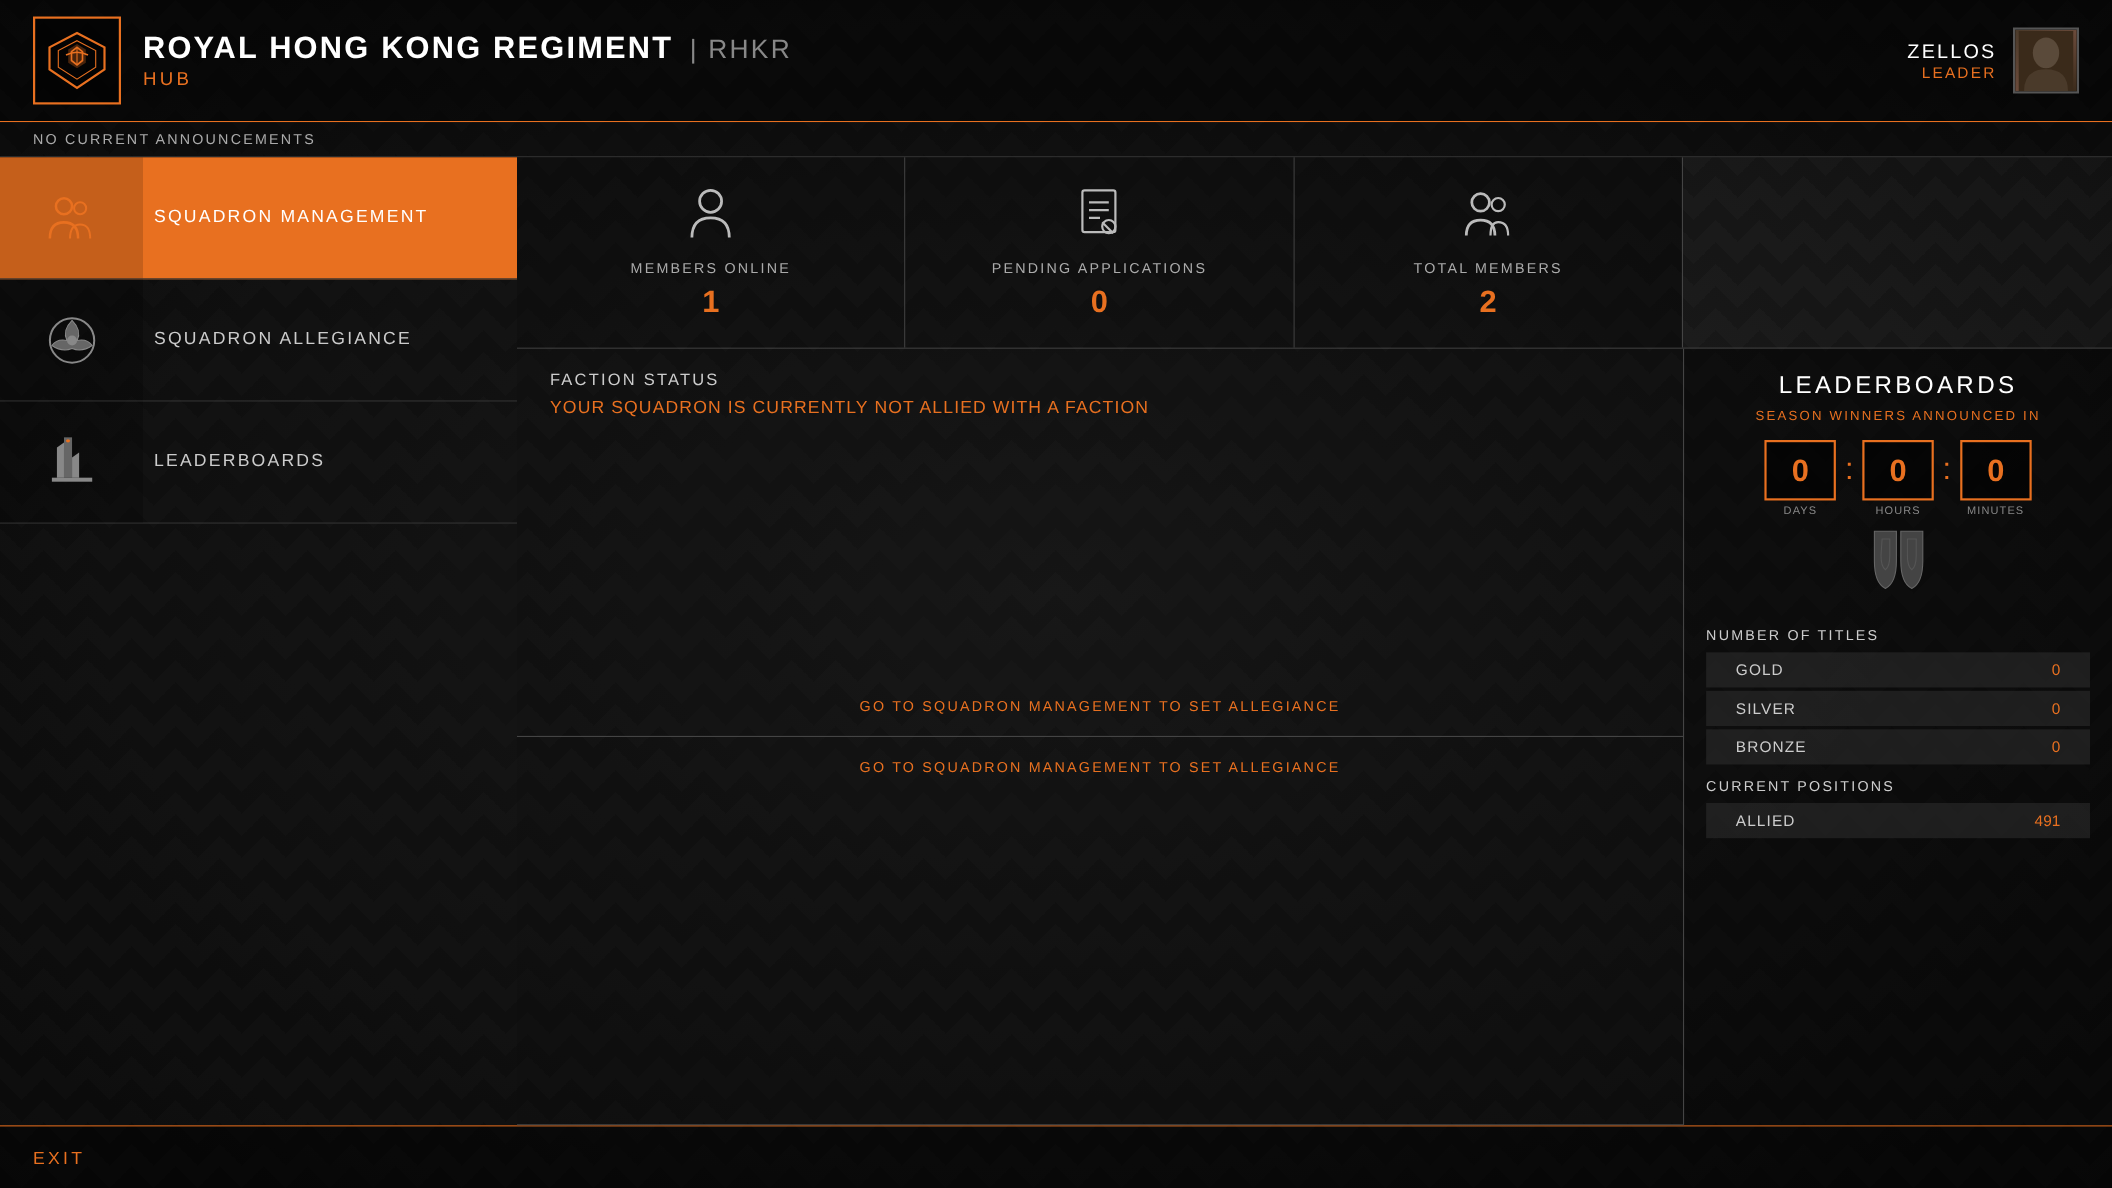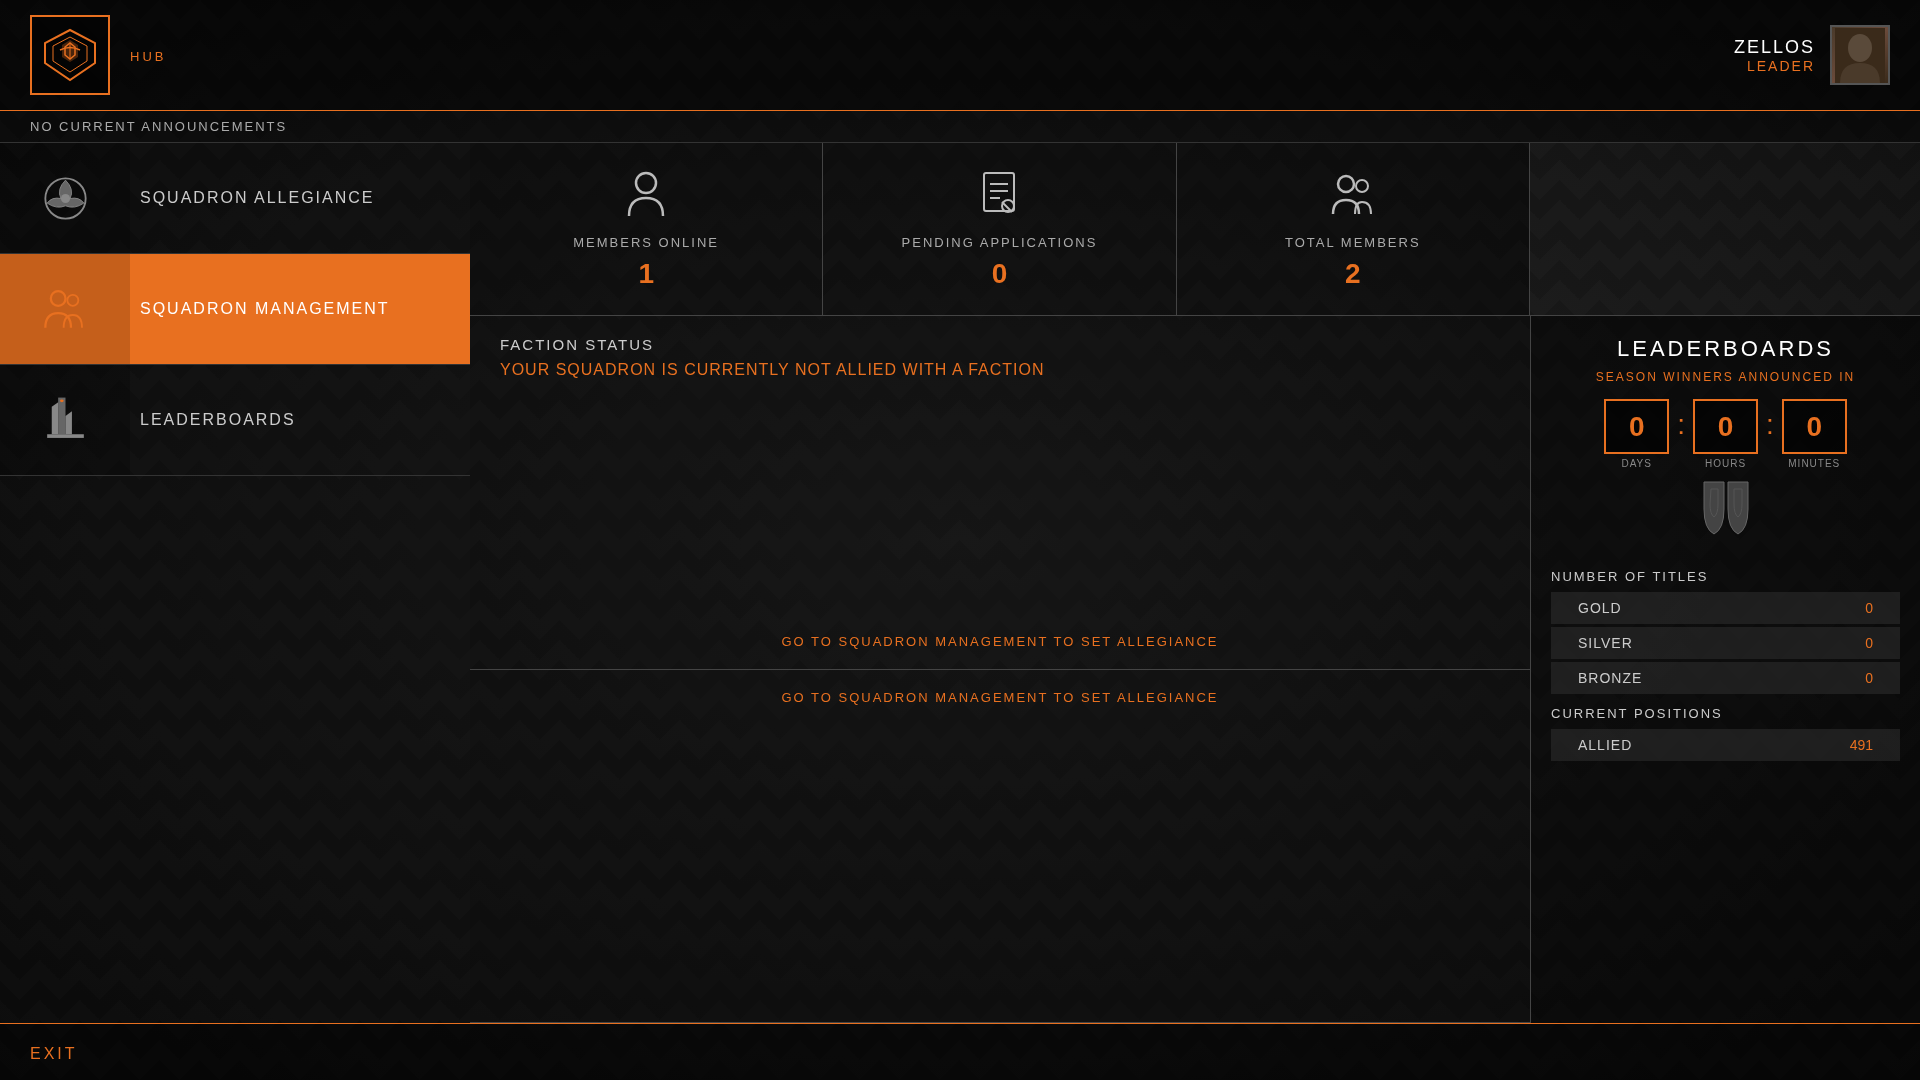--- a/index.html
+++ b/index.html
@@ -87,21 +87,21 @@
       text-transform: uppercase;
     }
 
     .squadron-tag {
       font-size: 24px;
       color: #888;
       letter-spacing: 2px;
     }
 
     .hub-label {
-      font-size: 13px;
+      font-size: 17px;
       color: #e87020;
       letter-spacing: 3px;
       margin-top: 2px;
     }
 
     .header-right {
       display: flex;
       align-items: center;
       gap: 15px;
     }
@@ -449,20 +449,24 @@
         <svg class="icon-svg" viewBox="0 0 60 60">
           <polygon points="30,5 55,18 55,38 30,55 5,38 5,18" fill="none" stroke="#e87020" stroke-width="2"></polygon>
           <polygon points="30,12 47,21 47,36 30,47 13,36 13,21" fill="none" stroke="#e87020" stroke-width="1"></polygon>
           <path d="M22,20 L30,15 L38,20 L38,32 L30,37 L22,32 Z" fill="#e87020" opacity="0.3"></path>
           <path d="M25,22 L30,18 L35,22 L35,30 L30,34 L25,30 Z" fill="none" stroke="#e87020" stroke-width="1.5"></path>
           <line x1="30" y1="18" x2="30" y2="34" stroke="#e87020" stroke-width="1"></line>
           <path d="M20,25 Q30,20 40,25" fill="none" stroke="#e87020" stroke-width="1.5"></path>
         </svg>
       </div>
       <div class="squadron-title-block">
+        <div class="squadron-name-row">
+          <span class="squadron-name">ROYAL HONG KONG REGIMENT</span>
+          <span class="squadron-tag">| RHKR</span>
+        </div>
         <span class="hub-label">HUB</span>
       </div>
     </div>
     <div class="header-right">
       <div class="user-info">
         <div class="user-name">ZELLOS</div>
         <div class="user-role">LEADER</div>
       </div>
       <div class="user-avatar">
         <div class="user-avatar-img">
@@ -477,42 +481,42 @@
     </div>
   </div>
 
   <div class="announcement-bar">
     <span>NO CURRENT ANNOUNCEMENTS</span>
   </div>
 
   <div class="main-content">
 
     <div class="sidebar">
-
-      <div class="sidebar-item">
-        <div class="sidebar-item-icon">
-          <svg width="55" height="55" viewBox="0 0 60 60" fill="none">
-            <circle cx="30" cy="30" r="22" stroke="#888" stroke-width="2"></circle>
-            <path d="M30,10 Q40,20 35,30 Q45,28 50,35 Q40,42 30,38 Q20,42 10,35 Q15,28 25,30 Q20,20 30,10 Z" fill="#666" stroke="#888" stroke-width="1"></path>
-            <circle cx="30" cy="30" r="5" fill="#888"></circle>
-          </svg>
-        </div>
-        <span class="sidebar-item-label">SQUADRON ALLEGIANCE</span>
-      </div>
 
       <div class="sidebar-item active">
         <div class="sidebar-item-icon">
           <svg class="icon-svg" viewBox="0 0 60 60">
             <circle cx="22" cy="18" r="8" fill="none" stroke="#e87020" stroke-width="2.5"></circle>
             <path d="M8,50 Q8,34 22,34 Q36,34 36,50" fill="none" stroke="#e87020" stroke-width="2.5"></path>
             <circle cx="38" cy="20" r="6" fill="none" stroke="#e87020" stroke-width="2"></circle>
             <path d="M28,50 Q28,36 38,36 Q48,36 48,50" fill="none" stroke="#e87020" stroke-width="2"></path>
           </svg>
         </div>
         <span class="sidebar-item-label">SQUADRON MANAGEMENT</span>
+      </div>
+
+      <div class="sidebar-item">
+        <div class="sidebar-item-icon">
+          <svg width="55" height="55" viewBox="0 0 60 60" fill="none">
+            <circle cx="30" cy="30" r="22" stroke="#888" stroke-width="2"></circle>
+            <path d="M30,10 Q40,20 35,30 Q45,28 50,35 Q40,42 30,38 Q20,42 10,35 Q15,28 25,30 Q20,20 30,10 Z" fill="#666" stroke="#888" stroke-width="1"></path>
+            <circle cx="30" cy="30" r="5" fill="#888"></circle>
+          </svg>
+        </div>
+        <span class="sidebar-item-label">SQUADRON ALLEGIANCE</span>
       </div>
 
       <div class="sidebar-item">
         <div class="sidebar-item-icon">
           <svg width="55" height="55" viewBox="0 0 60 60" fill="none">
             <rect x="22" y="5" width="8" height="40" fill="#666"></rect>
             <rect x="24" y="7" width="4" height="3" rx="2" fill="#e87020"></rect>
             <path d="M15,45 L22,45 L22,10 L15,15 Z" fill="#888"></path>
             <path d="M30,45 L37,45 L37,20 L30,25 Z" fill="#888"></path>
             <rect x="10" y="45" width="40" height="4" fill="#888"></rect>

